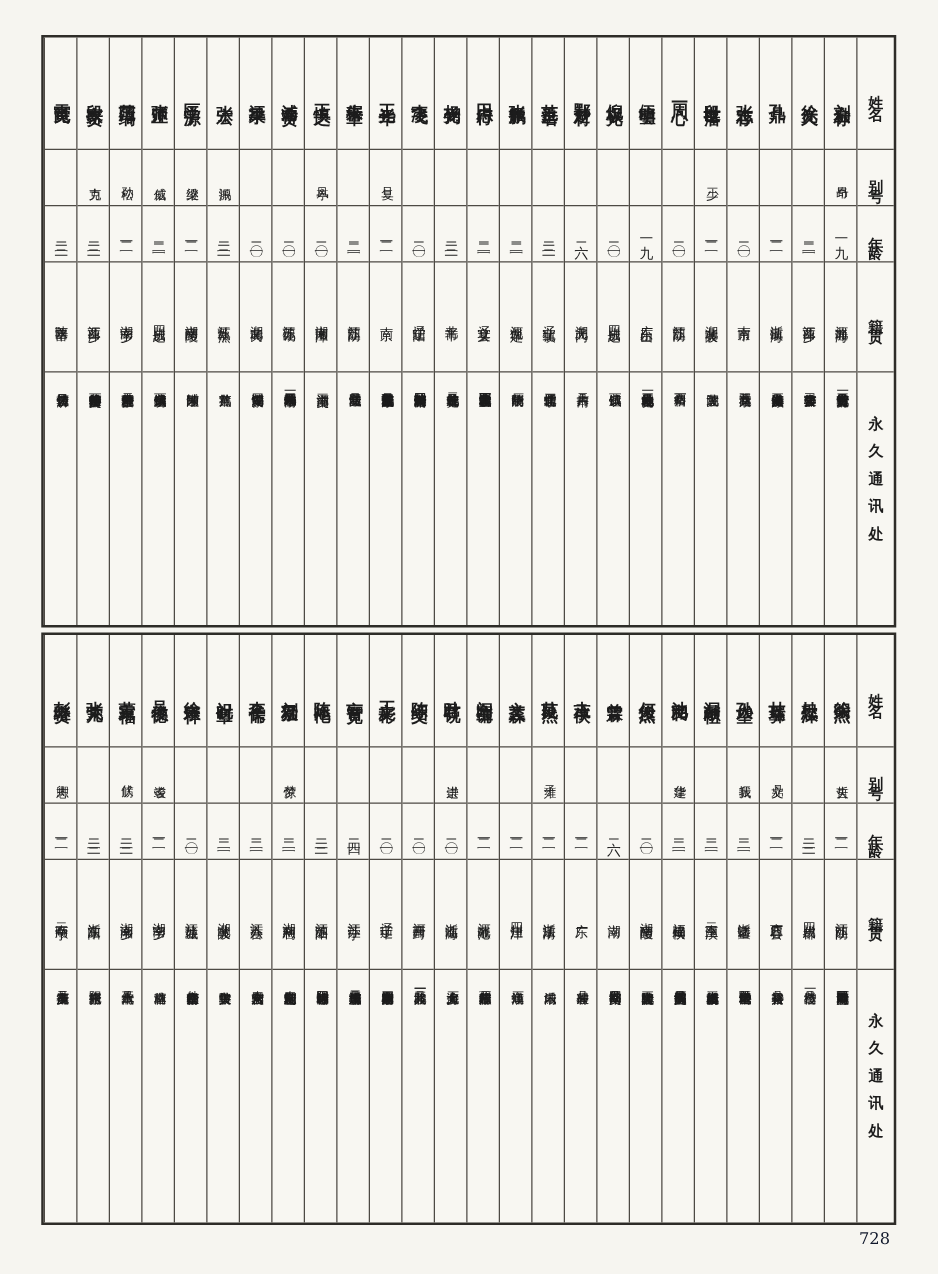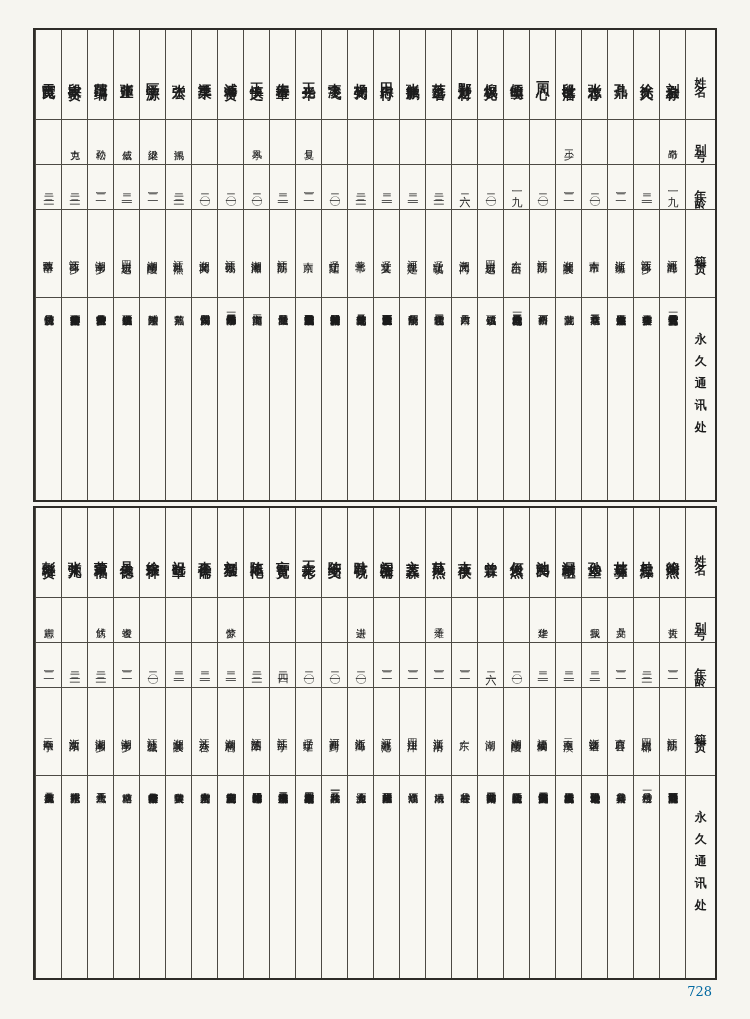--- a/index.html
+++ b/index.html
@@ -46,21 +46,21 @@
   .c-native{height:88px;font-size:10.5px;letter-spacing:1px;}
   .c-addr  {flex:1;border-bottom:none;font-size:10px;justify-content:flex-start;padding-top:9px;line-height:1.05;}
   .h-cell{font-size:12px;font-weight:bold;}
   .h-addr{letter-spacing:22px;padding-top:24px;}
   .h-sm{letter-spacing:8px;}
   .page-number{
     position:absolute;
     top:984px;right:38px;
     font-size:13px;
     font-family:"DejaVu Serif","Liberation Serif",serif;
-    color:#0369a1;
+    color:#0f172a;
   }
 </style>
 </head>
 <body>
 
 <div class="page">
   <div class="register">
       <div class="col header-col">
         <div class="cell c-name h-cell h-sm">姓名</div>
         <div class="cell c-alias h-cell h-sm">别号</div>

